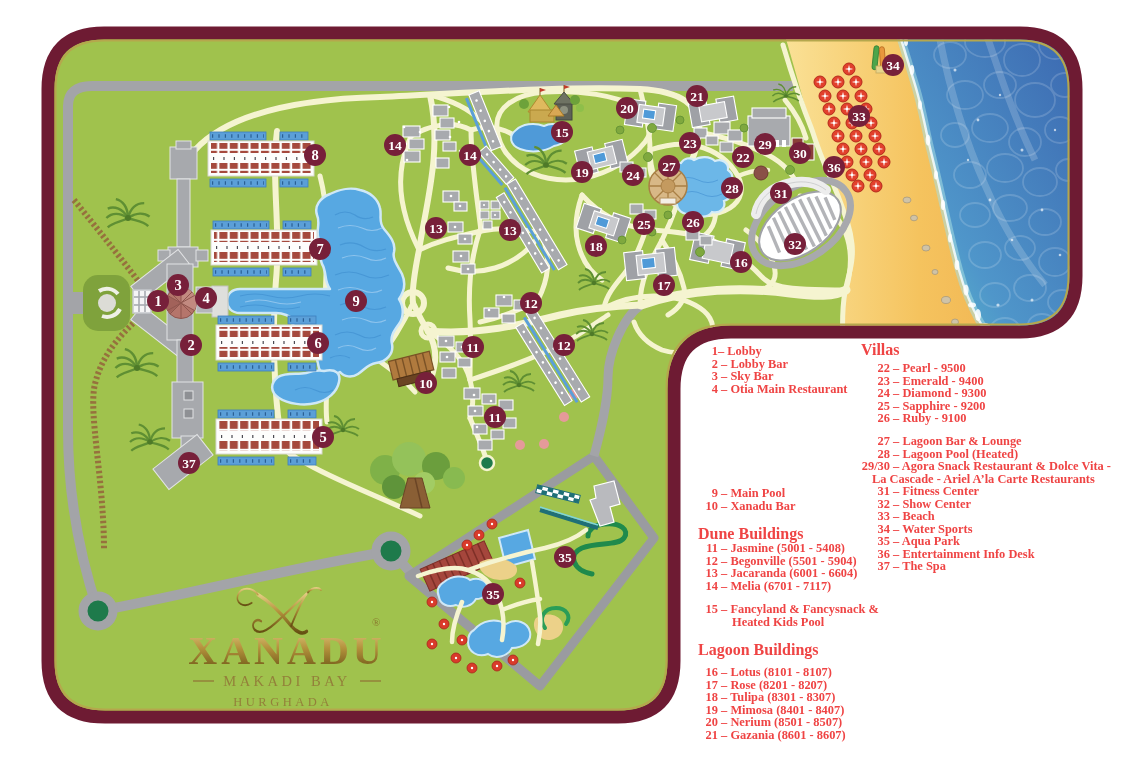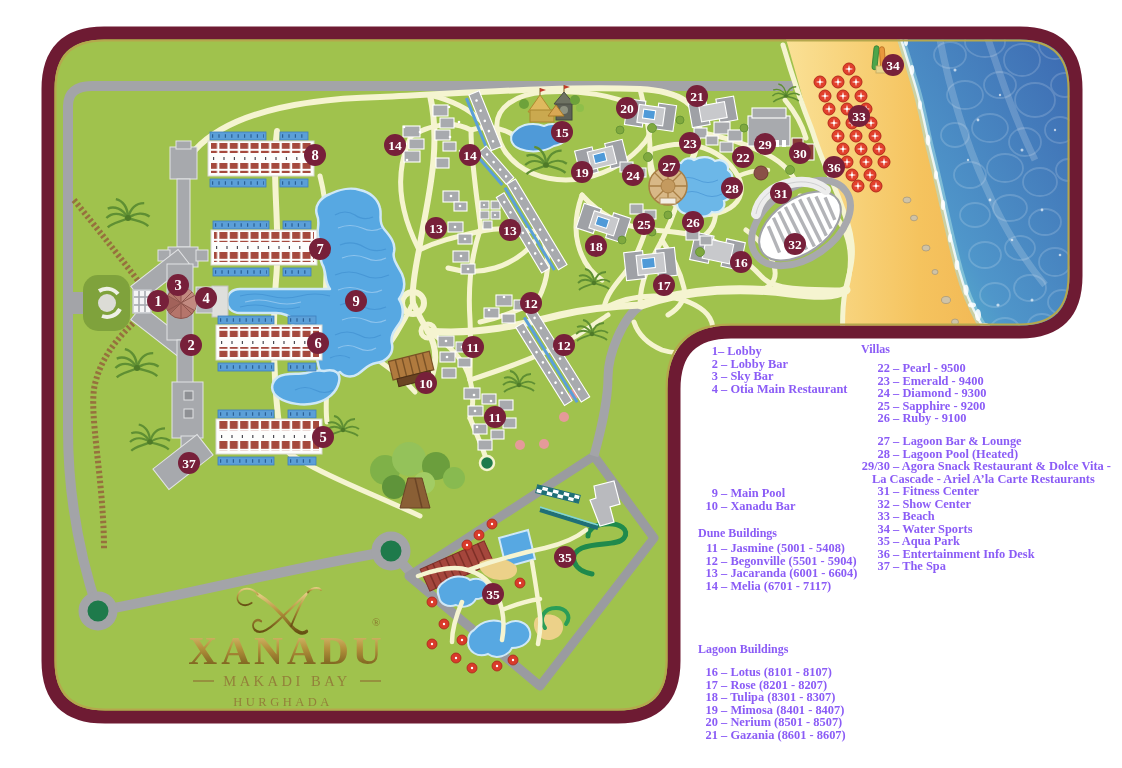--- a/index.html
+++ b/index.html
@@ -1,19 +1,19 @@
 <!DOCTYPE html>
 <html><head>
 <meta charset="utf-8">
 <style>
 html,body{margin:0;padding:0;background:#fff;width:1122px;height:768px;overflow:hidden;}
 #stage{position:relative;width:1122px;height:768px;font-family:"Liberation Serif",serif;}
 svg{position:absolute;left:0;top:0;}
-.legend{position:absolute;color:#8b5cf6;font-weight:bold;font-size:12.4px;line-height:12.55px;white-space:nowrap;}
-.legend .hd{font-size:12px;line-height:17px;}
+.legend{position:absolute;color:#ef4444;font-weight:bold;font-size:12.4px;line-height:12.55px;white-space:nowrap;}
+.legend .hd{font-size:16px;line-height:17px;}
 .n1{display:inline-block;width:20px;text-align:right;}
 .n2{display:inline-block;width:38px;text-align:right;}
 </style>
 </head>
 <body>
 <div id="stage">
 <svg width="1122" height="768" viewBox="0 0 1122 768">
 <defs>
 <linearGradient id="ocean" x1="0" y1="1" x2="1" y2="0">
  <stop offset="0" stop-color="#60cacc"></stop>
@@ -1077,20 +1077,24 @@
 </div>
 
 <div class="legend" style="left:698px;top:525px;">
 <div class="hd">Dune Buildings</div>
 <div style="margin-top:0px;"><span class="n1">11</span> – Jasmine (5001 - 5408)</div>
 <div><span class="n1">12</span> – Begonville (5501 - 5904)</div>
 <div><span class="n1">13</span> – Jacaranda (6001 - 6604)</div>
 <div><span class="n1">14</span> – Melia (6701 - 7117)</div>
 </div>
 
+<div class="legend" style="left:698px;top:603px;">
+<div><span class="n1">15</span> – Fancyland &amp; Fancysnack &amp;</div>
+<div style="margin-left:34px;">Heated Kids Pool</div>
+</div>
 
 <div class="legend" style="left:698px;top:641px;">
 <div class="hd">Lagoon Buildings</div>
 <div style="margin-top:8px;"><span class="n1">16</span> – Lotus (8101 - 8107)</div>
 <div><span class="n1">17</span> – Rose (8201 - 8207)</div>
 <div><span class="n1">18</span> – Tulipa (8301 - 8307)</div>
 <div><span class="n1">19</span> – Mimosa (8401 - 8407)</div>
 <div><span class="n1">20</span> – Nerium (8501 - 8507)</div>
 <div><span class="n1">21</span> – Gazania (8601 - 8607)</div>
 </div>

